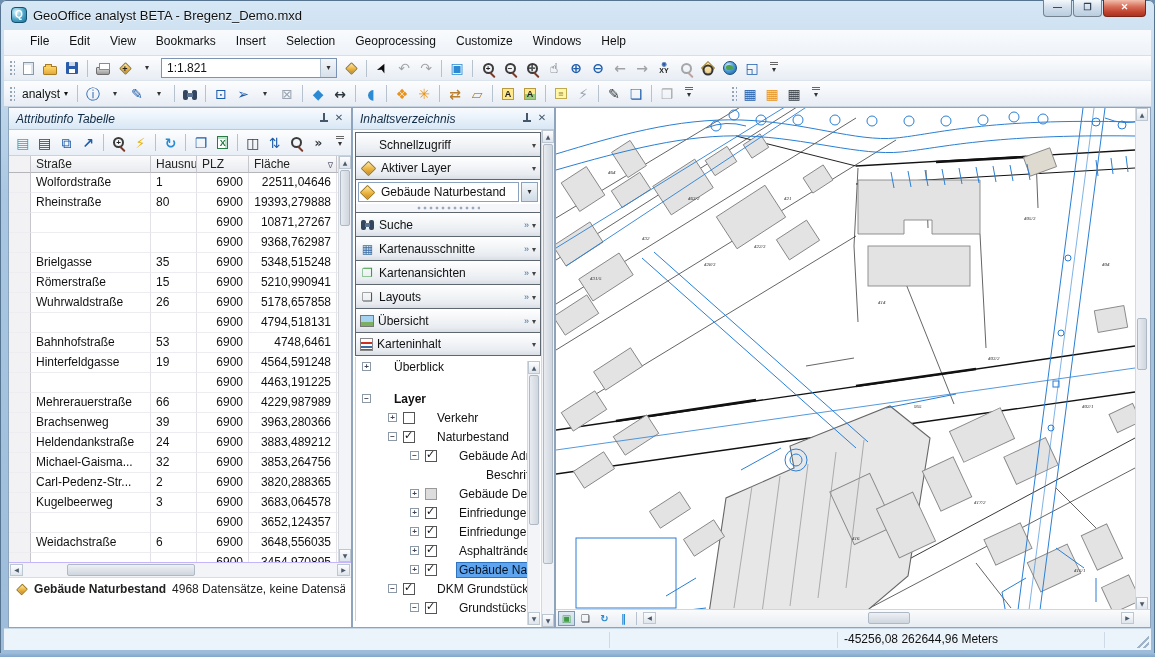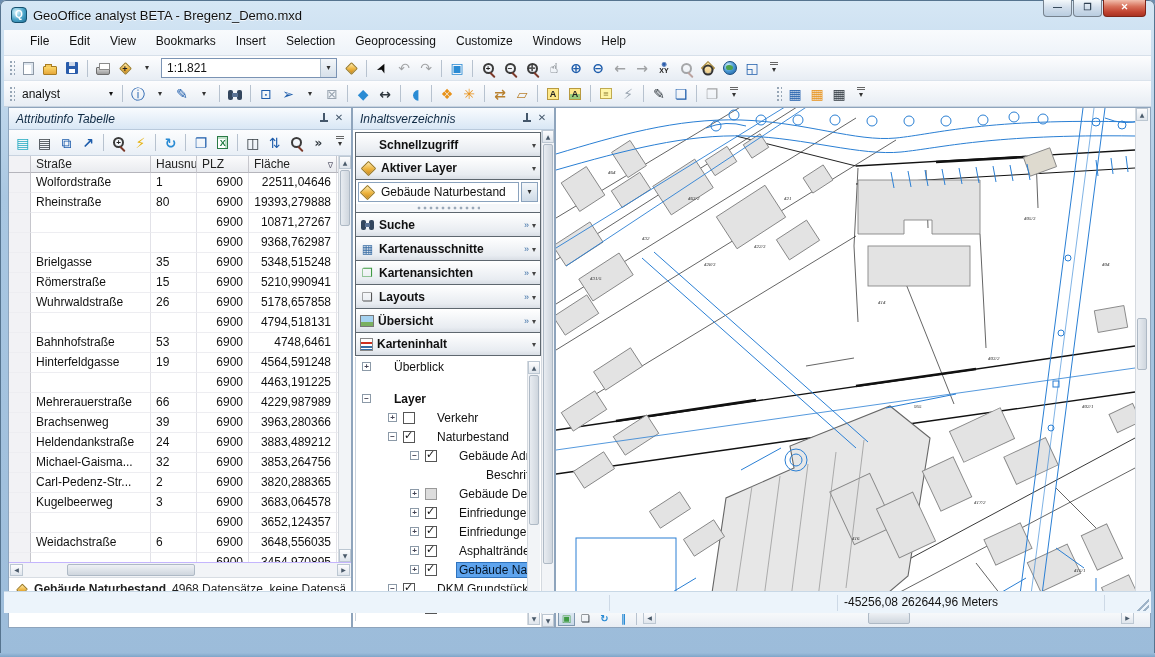--- a/index.html
+++ b/index.html
@@ -66,21 +66,21 @@
   .ic.binoc{width:15px;height:10px;position:relative;margin-top:2px;}
   .ic.binoc::before{content:"";position:absolute;left:0;top:0;width:5px;height:10px;background:#33465e;border-radius:2px;box-shadow:9px 0 0 #33465e;}
   .ic.binoc::after{content:"";position:absolute;left:4px;top:3px;width:6px;height:4px;background:#5a7294;}
   .ic.badgeA{width:12px;height:12px;background:#ffe98a;border:1px solid #b89a40;font:bold 9px/11px "Liberation Sans",sans-serif;color:#222;}
   .ic.badgeA.gr{background:linear-gradient(#ffe98a 45%,#9acb7a 45%);}
   .ic.sticky{width:12px;height:11px;background:#fff6a8;border:1px solid #c0aa50;font:7px/10px "DejaVu Sans",sans-serif;color:#8a7a30;}
   .ic.xls{width:11px;height:13px;background:#fff;border:1px solid #2a7a46;color:#1e7a40;font:bold 9px/12px "Liberation Sans",sans-serif;box-shadow:inset -2px 2px 0 #bfe0c8;}
   #scale-combo{display:flex;align-items:center;height:20px;margin:0 3px;border:1px solid #7a93b4;background:#fff;width:176px;}
   #scale-combo .scale-text{flex:1;font-size:12px;padding:0 5px;color:#111;}
   #scale-combo .combo-dd{width:16px;height:18px;background:linear-gradient(#f4f7fa,#d6e0ea);border-left:1px solid #aebecd;font:8px/18px "DejaVu Sans",sans-serif;text-align:center;color:#333;}
-  #analyst-btn{display:flex;align-items:center;height:22px;padding:0 5px;font-size:12px;color:#111;gap:45px;}
+  #analyst-btn{display:flex;align-items:center;height:22px;padding:0 5px;font-size:12px;color:#111;}
   #analyst-btn .caret{font-size:8px;margin-left:4px;}
 
   
   .panel{position:absolute;top:107px;height:521px;background:#fff;border:1px solid #8ea4bc;}
   .phead{height:22px;background:linear-gradient(#f8fbfe,#d9e7f5);border-bottom:1px solid #b9cadc;display:flex;align-items:center;padding:0 4px 0 7px;}
   .phead .ptitle{flex:1;font-size:12px;color:#0f2a44;font-style:italic;}
   .phbtn{width:16px;height:15px;text-align:center;font:10px/14px "DejaVu Sans",sans-serif;color:#44576b;}
   .pin{position:relative;width:14px;height:15px;}
   .pin::before{content:"";position:absolute;left:6px;top:2px;width:2px;height:8px;background:#44576b;}
   .pin::after{content:"";position:absolute;left:3px;top:9px;width:8px;height:2px;background:#44576b;}
@@ -120,21 +120,21 @@
   #footer-info{white-space:nowrap;overflow:hidden;}
   #attr-tab{font-size:12px;color:#222;padding:7px 0 0 5px;}
 
   
   #toc-panel{left:352px;width:203px;}
   #toc-body{position:relative;height:497px;}
   #toc-inner{position:absolute;left:2px;top:2px;width:186px;}
   .sec{height:24px;display:flex;align-items:center;background:linear-gradient(#ffffff,#e8ecf1 80%,#d9dee5);
        border:1px solid #5e676f;border-bottom:none;padding:0 4px;}
   .sec:last-of-type{border-bottom:1px solid #5e676f;}
-  .slbl{flex:1;font-size:12px;font-weight:bold;color:#111;white-space:nowrap;overflow:hidden;margin-left:4px;}
+  .slbl{flex:1;font-size:12px;font-weight:normal;color:#111;white-space:nowrap;overflow:hidden;margin-left:4px;}
   .sarr{font-size:9px;color:#3a6ea5;white-space:nowrap;}
   .sarr .caret{color:#444;font-size:8px;margin-left:3px;}
   .ti{display:inline-block;width:15px;height:14px;text-align:center;font:12px/14px "DejaVu Sans",sans-serif;flex:none;}
   .ti.none{visibility:hidden;}
   .ti.dmd2{width:11px;height:11px;background:linear-gradient(135deg,#ffeaa8,#edb33c 55%,#c8881e);border:1px solid #9a7820;transform:rotate(45deg);border-radius:1px;margin:0 3px;}
   .ti.grid::before{content:"▦";color:#3a6ea5;}
   .ti.views::before{content:"❐";color:#3f9b42;}
   .ti.layout::before{content:"❏";color:#555;}
   .ti.pic{width:14px;height:12px;border:1px solid #777;background:linear-gradient(#a5d2f0 55%,#7ab060 55%);}
   .ti.ki{width:13px;height:13px;border:1px solid #888;background:linear-gradient(#fff 0 3px,#d03020 3px 5px,#fff 5px 7px,#3a6ea5 7px 9px,#fff 9px 10px,#3a6ea5 10px 12px,#fff 12px);}
@@ -171,21 +171,21 @@
   #mapsvg{position:absolute;left:0;top:0;}
   #map-vsb{position:absolute;top:0;right:0;width:15px;height:502px;background:#f2f4f7;border-left:1px solid #d4d9df;}
   #map-bottom{position:absolute;left:0;bottom:0;height:18px;width:100%;background:linear-gradient(#fafbfc,#e8edf3);border-top:1px solid #cfd6de;display:flex;align-items:center;}
   .vbtn{width:17px;height:15px;margin-left:2px;display:flex;align-items:center;justify-content:center;border:1px solid transparent;}
   .vbtn.sel{border:1px solid #7f97ae;background:linear-gradient(#dfe9f2,#c8d8e8);}
   .vbtn .ic{font-size:10px;line-height:12px;}
   .msep{width:1px;height:13px;background:#b7c2cf;margin:0 4px;}
   #map-hsb{position:relative;flex:1;height:16px;margin-left:2px;}
 
   
-  #statusbar{position:absolute;left:4px;top:591px;width:1147px;height:22px;background:#ecf4fb;border-top:1px solid #c8d8e6;}
+  #statusbar{position:absolute;left:4px;top:628px;width:1147px;height:22px;background:#ecf4fb;border-top:1px solid #c8d8e6;}
   #statusbar .sep{position:absolute;top:3px;width:1px;height:16px;background:#cdd9e6;}
   #coords{position:absolute;left:840px;top:3px;font-size:12px;color:#111;}
   #grip-corner{position:absolute;right:2px;bottom:2px;width:12px;height:12px;
      background-image:linear-gradient(135deg,transparent 50%,#9fb4c8 50%,#9fb4c8 60%,transparent 60%,transparent 75%,#9fb4c8 75%,#9fb4c8 85%,transparent 85%);}
 </style>
 </head>
 <body>
 
 <div class="win">
 

